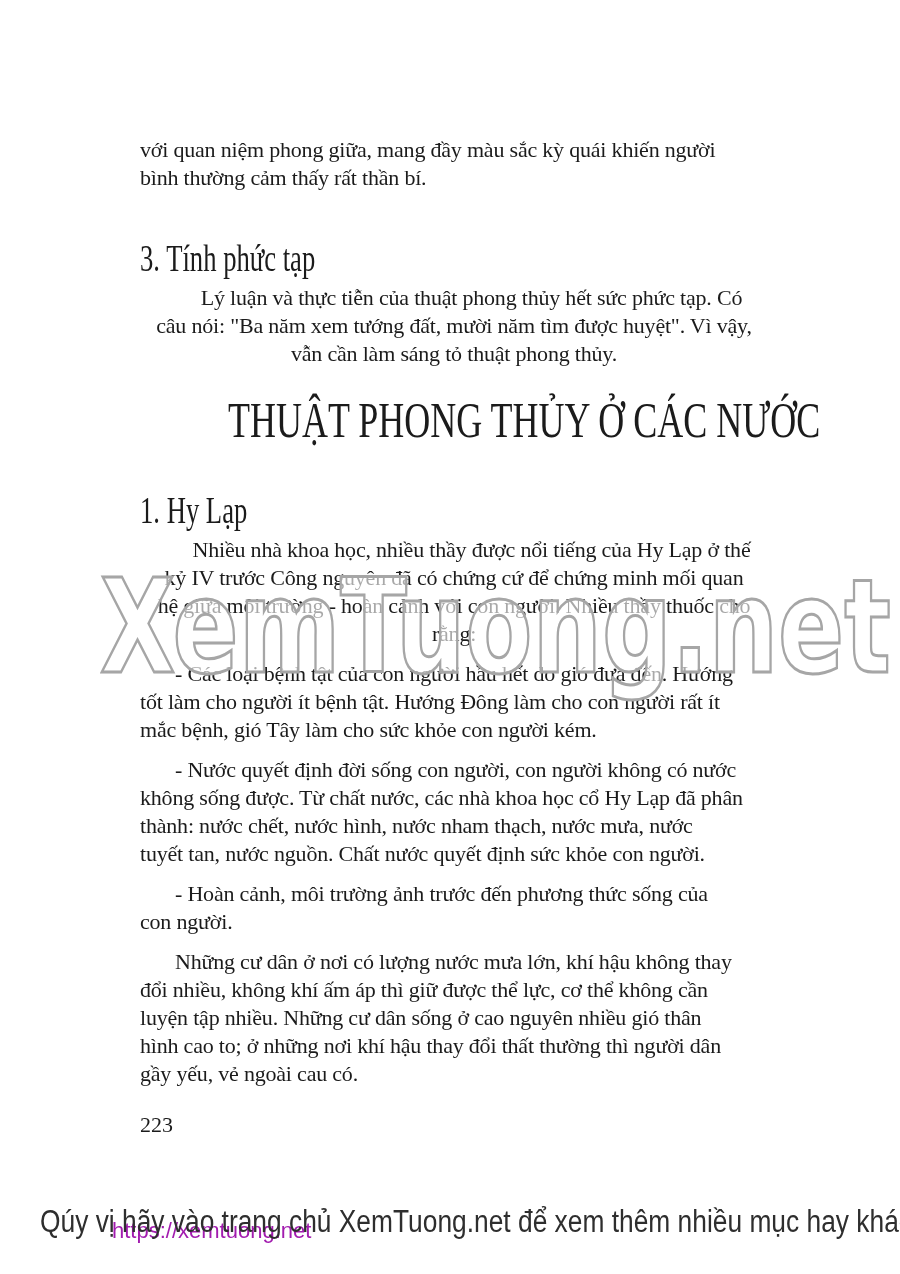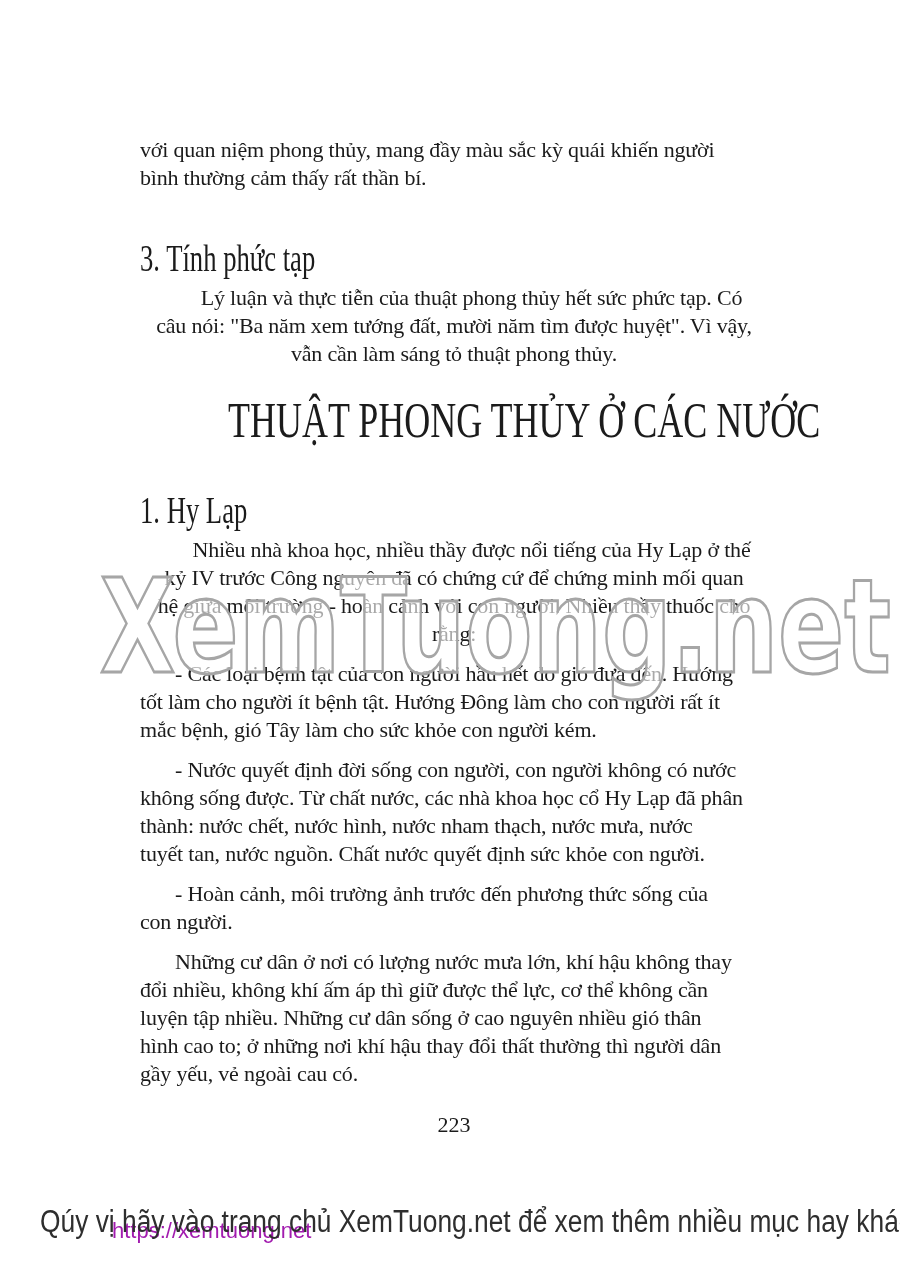--- a/index.html
+++ b/index.html
@@ -47,21 +47,20 @@
     font-weight: normal;
     line-height: 56px;
     text-align: center;
     transform: scaleX(0.72);
     transform-origin: center center;
     white-space: pre;
   }
   .page-number {
     margin-top: 24px;
     font-size: 22px;
-    text-align: center;
   }
   .watermark {
     position: absolute;
     left: 100px; top: 562px;
     z-index: 5;
     font-family: "DejaVu Sans", "Liberation Sans", sans-serif;
     font-weight: bold;
     font-size: 130px;
     line-height: 130px;
     letter-spacing: 0px;
@@ -99,21 +98,21 @@
     white-space: pre;
   }
 </style>
 </head>
 <body>
 
 <div class="page">
 
   <div class="content">
 
-    <p class="body-para">với quan niệm phong thủy, mang đầy màu sắc kỳ quái khiến người
+    <p class="body-para">với quan niệm phong giữa, mang đầy màu sắc kỳ quái khiến người
 bình thường cảm thấy rất thần bí.</p>
 
     <h2 class="section-heading">3. Tính phức tạp</h2>
 
     <p class="body-para indent mt2">Lý luận và thực tiễn của thuật phong thủy hết sức phức tạp. Có
 câu nói: "Ba năm xem tướng đất, mười năm tìm được huyệt". Vì vậy,
 vẫn cần làm sáng tỏ thuật phong thủy.</p>
 
     <h1 class="chapter-title">THUẬT PHONG THỦY Ở CÁC NƯỚC</h1>
 

